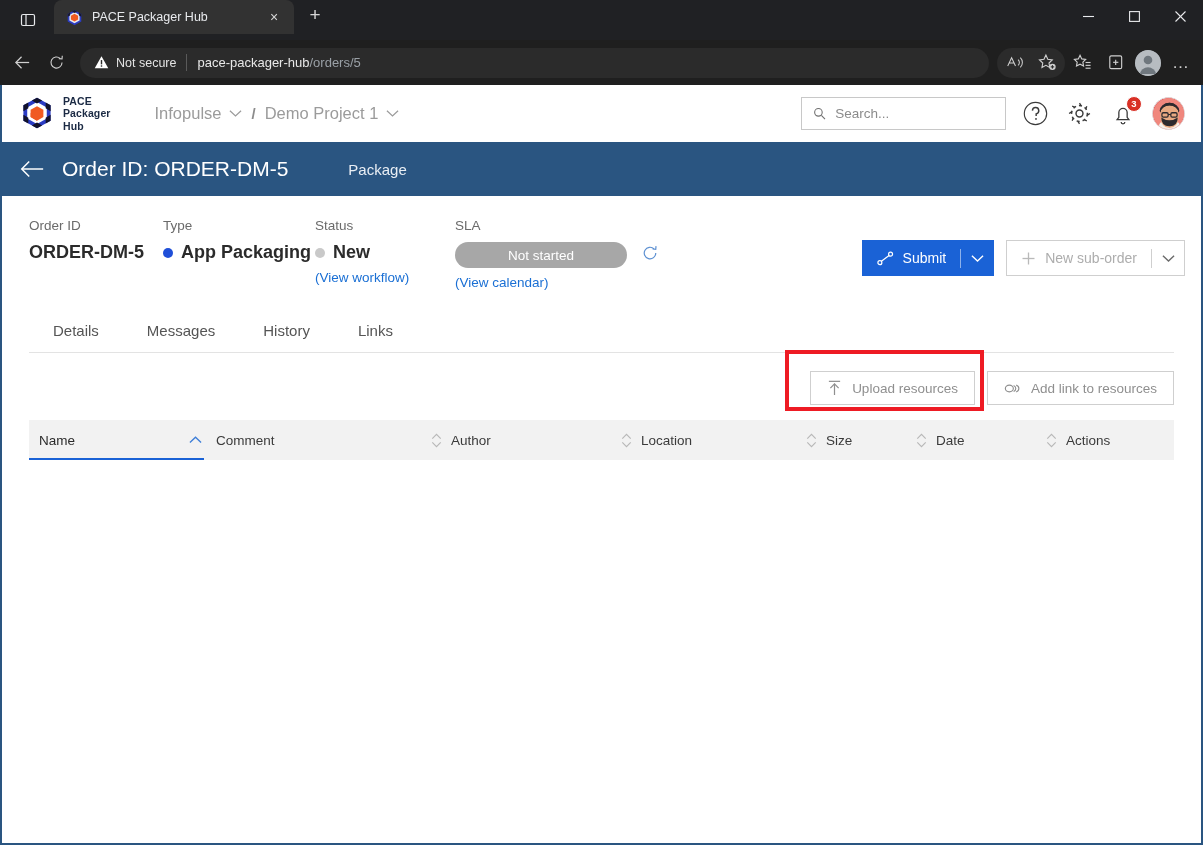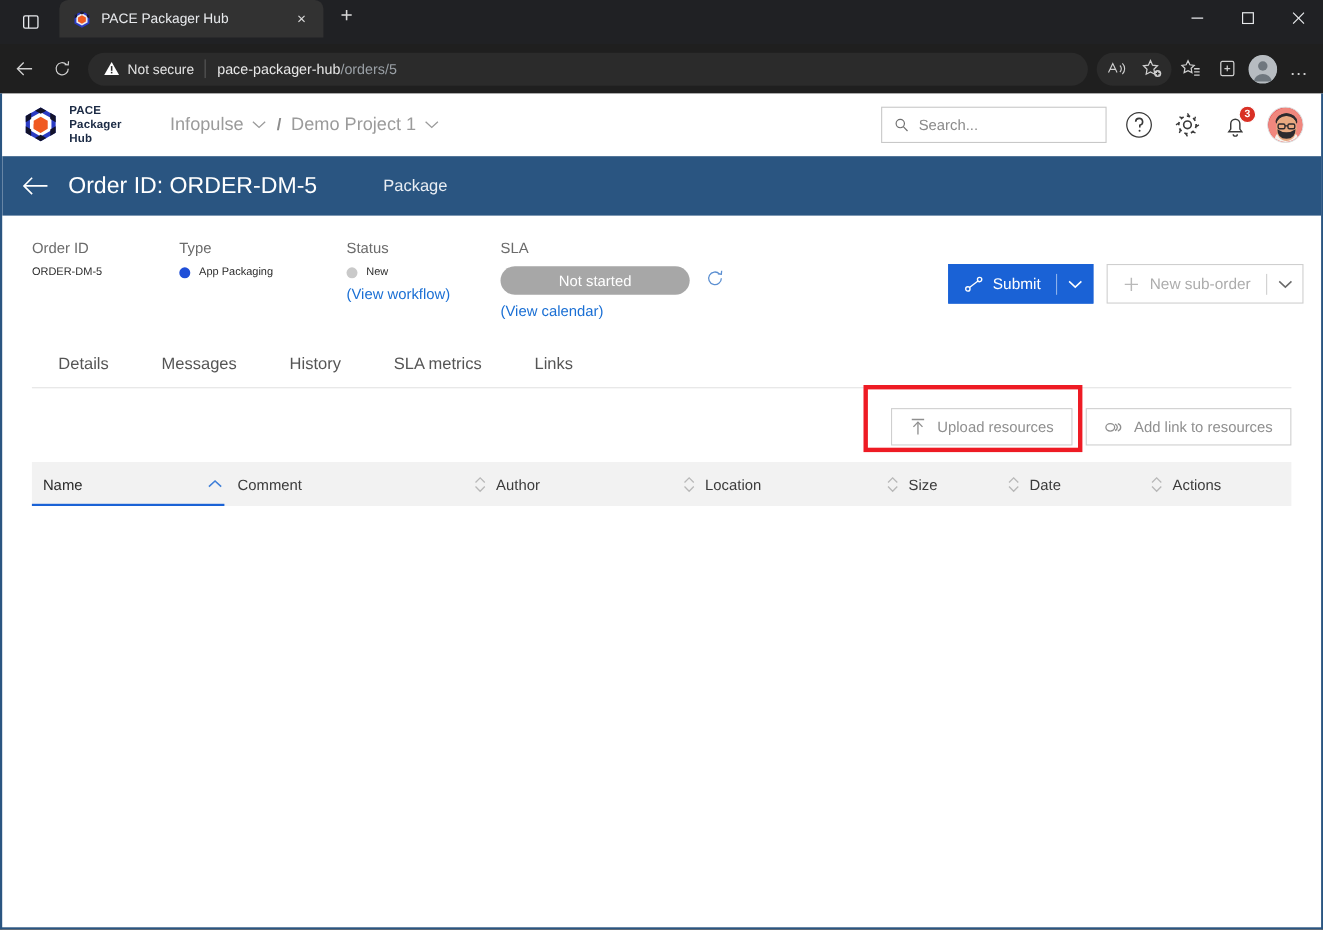--- a/index.html
+++ b/index.html
@@ -216,22 +216,22 @@
   .summary {
     display: flex; align-items: flex-start;
     padding: 22px 16px 0 27px;
     position: relative;
   }
   .sum-field { display: flex; flex-direction: column; }
   .sum-label {
     font-size: 13.5px; color: #6b6b6b; margin-bottom: 9px;
   }
   .sum-value {
-    font-size: 10px; color: #2b2b2b;
-    display:flex; align-items:center; gap: 8px;
+    font-size: 18px; color: #2b2b2b;
+    display:flex; align-items:center; gap: 8px; font-weight: bold;
   }
   .dot { width: 10px; height: 10px; border-radius: 50%; display:inline-block; }
   .sublink {
     color: #1a6fd4; font-size: 13.5px; margin-top: 7px;
     text-decoration: none;
   }
   .sla-pill {
     background: #a7a7a7; color: #fff;
     width: 172px; height: 26px; border-radius: 13px;
     display:flex; align-items:center; justify-content:center;
@@ -619,21 +619,20 @@
               </svg>
           </div>
         </div>
       </div>
     </div>
 
     <div class="subtabs">
       <div class="subtab">Details</div>
       <div class="subtab">Messages</div>
       <div class="subtab">History</div>
-      <div class="subtab">SLA metrics</div>
       <div class="subtab">Links</div>
     </div>
 
     <div class="res-row">
       <div class="res-btn" style="margin-right:12px;">
         <svg width="15" height="16" viewBox="0 0 16 17" fill="none" stroke="#8f8f8f" stroke-width="1.3">
           <line x1="2" y1="1.4" x2="14" y2="1.4"></line>
           <line x1="8" y1="4" x2="8" y2="16"></line>
           <polyline points="3.6,8.6 8,4 12.4,8.6"></polyline>
         </svg>

